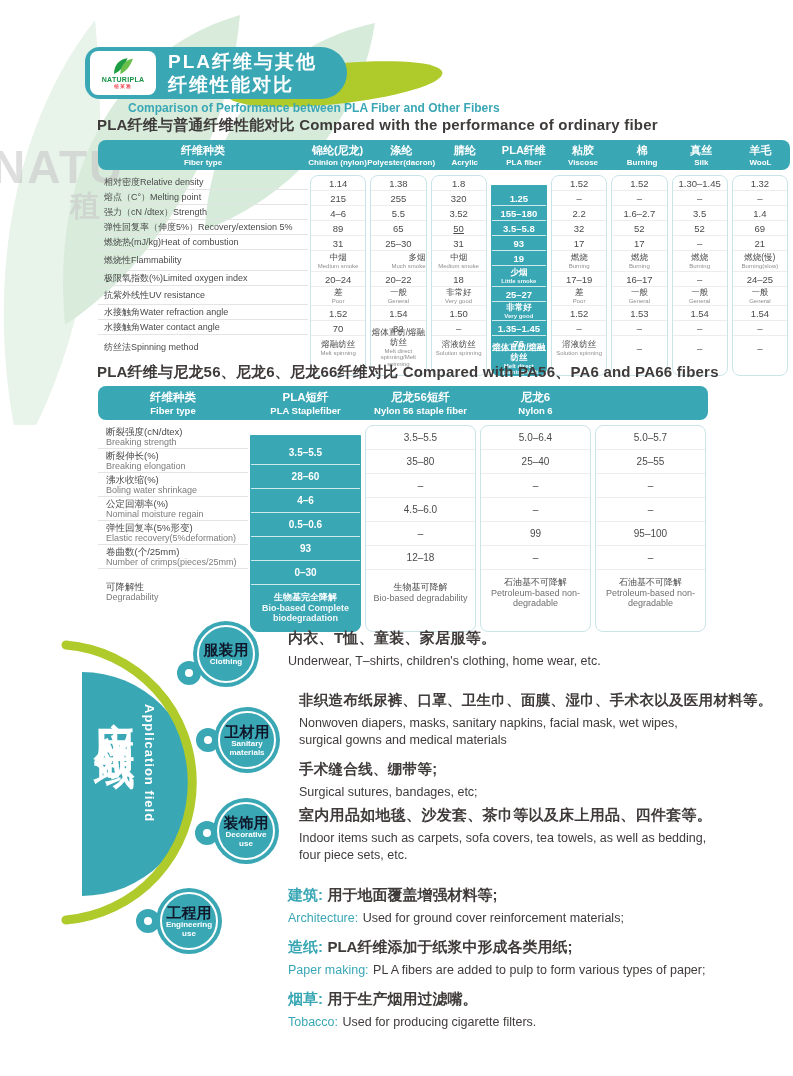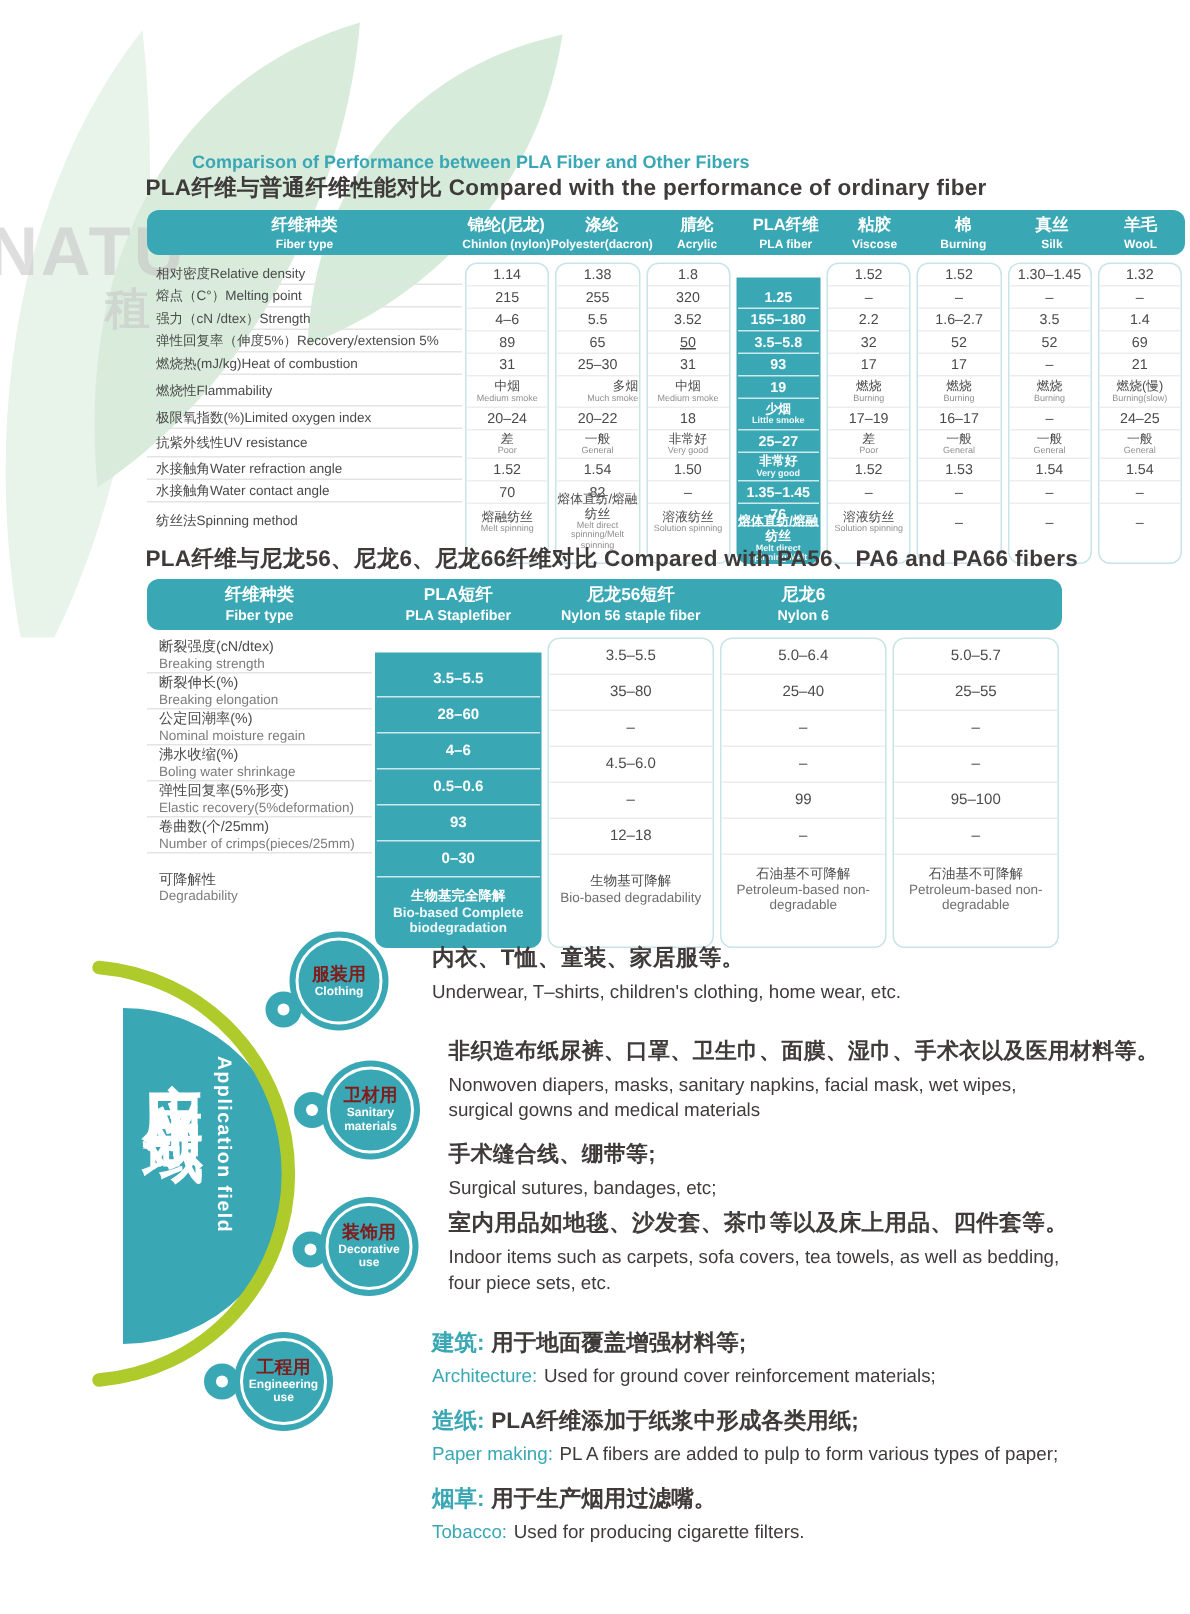--- a/index.html
+++ b/index.html
@@ -63,21 +63,21 @@
   
   .orn{position:absolute;left:0;top:595px;z-index:1}
   .side-zh{position:absolute;left:88px;top:690px;writing-mode:vertical-rl;font-size:40px;font-weight:bold;color:#fff;letter-spacing:9px;z-index:2}
   .side-en{position:absolute;left:142px;top:704px;writing-mode:vertical-rl;font-size:13px;font-weight:bold;color:#fff;letter-spacing:1px;z-index:2}
 
   .tag{position:absolute;width:66px;height:66px;z-index:3}
   .tag .knob{position:absolute;width:24px;height:24px;background:var(--teal);border-radius:50%;z-index:0}
   .tag .knob::after{content:"";position:absolute;inset:8px;background:#fff;border-radius:50%}
   .tag .circle{position:absolute;inset:0;background:var(--teal);border-radius:50%;display:flex;flex-direction:column;align-items:center;justify-content:center;text-align:center;z-index:1}
   .tag .circle::before{content:"";position:absolute;inset:4px;border:2px solid #fff;border-radius:50%}
-  .tag .zh{font-size:12px;font-weight:bold;color:#7f1d1d;line-height:1.15}
+  .tag .zh{font-size:15px;font-weight:bold;color:#0f172a;line-height:1.15}
   .tag .en{font-size:8px;font-weight:bold;color:#fff;line-height:1.1;max-width:50px}
 
   .app-text{position:absolute;z-index:2}
   .azh{font-size:15px;font-weight:bold;color:var(--ink);letter-spacing:.3px}
   .aen{font-size:12.5px;color:var(--ink);margin-top:5px;white-space:pre-line;line-height:1.32}
   .blk-clothing{left:288px;top:629px}
   .blk-sanitary{left:299px;top:691px;width:480px}
   .blk-sanitary .azh{font-size:14.5px}
   .blk-sanitary .azh2{margin-top:12px}
   .blk-decorative{left:299px;top:806px;width:480px}
@@ -95,20 +95,37 @@
 <div class="page">
 
   <svg class="wm-leaves" width="430" height="440" viewBox="0 0 430 440">
     <path d="M50,470 C15,320 35,150 125,35 C142,200 115,360 50,470 Z" fill="#e8f3ea"></path>
     <path d="M95,340 C80,180 150,65 270,30 C260,145 200,270 95,340 Z" fill="#d9ecdc"></path>
     <path d="M235,245 C240,135 305,60 405,38 C390,135 325,210 235,245 Z" fill="#cfe8d4" opacity="0.85"></path>
   </svg>
   <div class="wm-text">NATU</div>
   <div class="wm-cjk">稙</div>
 
+  <div class="pill">
+    <div class="pill-lime"></div>
+    <div class="pill-main">
+      <div class="logo-box">
+        <svg width="22" height="18" viewBox="0 0 24 20">
+          <path d="M2,19 C2,9 8,2.5 17,1.5 C14,10 9,16 2,19 Z" fill="#1f9d45"></path>
+          <path d="M9,19 C9,9.5 15,3 23,2 C20,10.5 15.5,16 9,19 Z" fill="#6abf4b"></path>
+        </svg>
+        <div class="logo-name">NATURIPLA</div>
+        <div class="logo-sub">植莱雅</div>
+      </div>
+      <div class="pill-title">
+        <div>PLA纤维与其他</div>
+        <div>纤维性能对比</div>
+      </div>
+    </div>
+  </div>
   <div class="subtitle">Comparison of Performance between PLA Fiber and Other Fibers</div>
 
   <div class="h1 h1a">PLA纤维与普通纤维性能对比  Compared with the performance of ordinary fiber</div>
   <div class="ctable t1">
     <div class="t-head">
         <div class="th">
           <div class="th-zh">纤维种类</div>
           <div class="th-en">Fiber type</div>
         </div>
         <div class="th">
@@ -508,26 +525,26 @@
         <div class="label-col">
           <div class="lab" style="height: 24px;">
             <div class="lab-zh">断裂强度(cN/dtex)</div>
             <div class="lab-en">Breaking strength</div>
           </div>
           <div class="lab" style="height: 24px;">
             <div class="lab-zh">断裂伸长(%)</div>
             <div class="lab-en">Breaking elongation</div>
           </div>
           <div class="lab" style="height: 24px;">
+            <div class="lab-zh">沸水收缩(%)</div>
+            <div class="lab-en">Boling water shrinkage</div>
+          </div>
+          <div class="lab" style="height: 24px;">
             <div class="lab-zh">公定回潮率(%)</div>
             <div class="lab-en">Nominal moisture regain</div>
-          </div>
-          <div class="lab" style="height: 24px;">
-            <div class="lab-zh">沸水收缩(%)</div>
-            <div class="lab-en">Boling water shrinkage</div>
           </div>
           <div class="lab" style="height: 24px;">
             <div class="lab-zh">弹性回复率(5%形变)</div>
             <div class="lab-en">Elastic recovery(5%deformation)</div>
           </div>
           <div class="lab" style="height: 24px;">
             <div class="lab-zh">卷曲数(个/25mm)</div>
             <div class="lab-en">Number of crimps(pieces/25mm)</div>
           </div>
           <div class="lab" style="height: 46px;">

